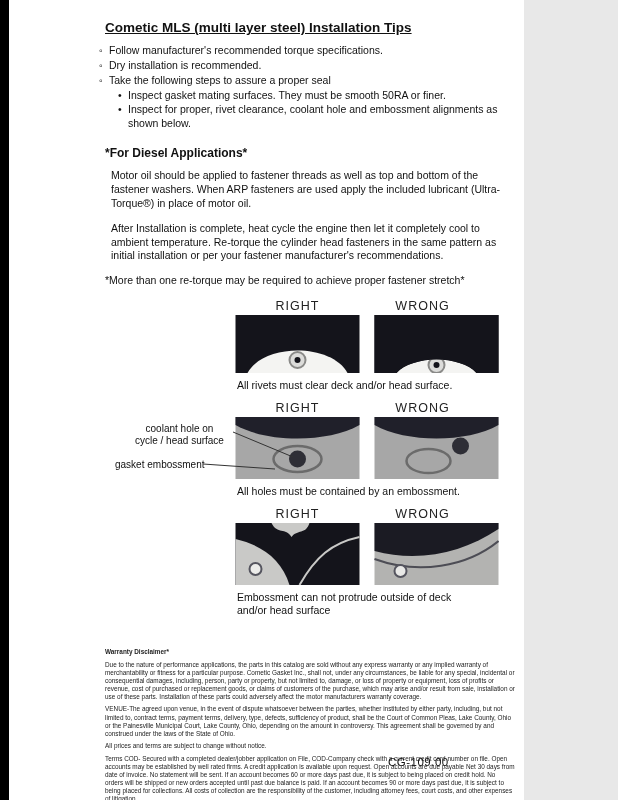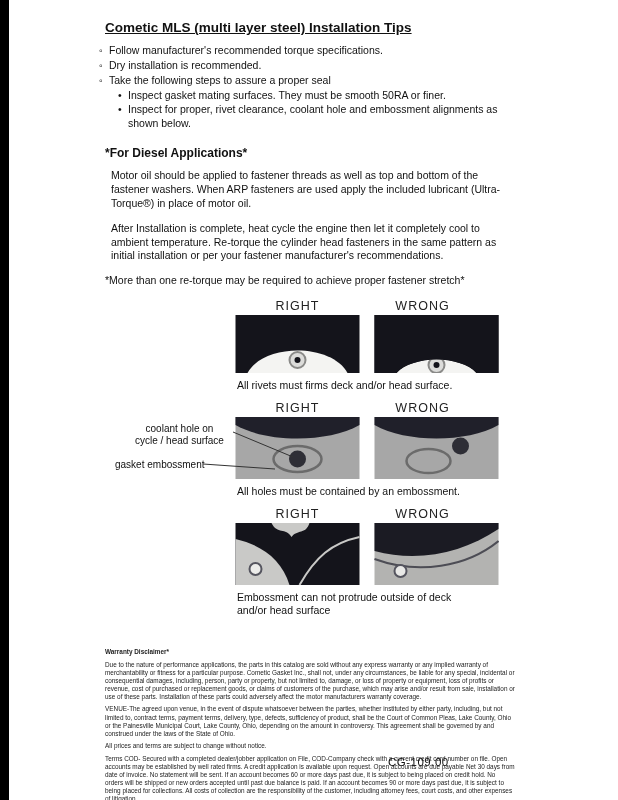--- a/index.html
+++ b/index.html
@@ -1,16 +1,16 @@
 <!DOCTYPE html>
 <html><head>
 <meta charset="utf-8">
 <style>
   html,body{margin:0;padding:0;background:#e8e8e8;}
-  .page{position:relative;width:618px;height:800px;background:#ffffff;overflow:hidden;
+  .page{position:relative;width:524px;height:800px;background:#ffffff;overflow:hidden;
         font-family:"Liberation Sans", sans-serif;color:#111;}
   .left-strip{position:absolute;left:0;top:0;width:9px;height:800px;background:#000;}
   .content{position:absolute;left:99px;top:20px;width:424px;}
 
   .title{font-size:13.5px;font-weight:bold;text-decoration:underline;margin:0 0 9px 6px;}
 
   .bullet-list{font-size:10.5px;line-height:1.32;}
   .bullet{display:flex;margin:1px 0;}
   .bullet .marker{width:10px;flex:0 0 10px;text-align:left;}
   .bullet.sub{margin-left:19px;}
@@ -92,21 +92,21 @@
         </svg>
         <svg class="panel" width="125" height="58" viewBox="0 0 124 58">
           <rect x="0" y="0" width="124" height="58" fill="#14141b"></rect>
           <path d="M22,58 C38,40 86,40 102,58 Z" fill="#f4f4f2"></path>
           <circle cx="62" cy="50" r="8" fill="#dcdcda" stroke="#8a8a88" stroke-width="2"></circle>
           <circle cx="62" cy="50" r="3" fill="#14141b"></circle>
           <path d="M0,0 H124 V58 H102 C86,40 38,40 22,58 H0 Z" fill="#14141b"></path>
         </svg>
       </div>
     </div>
-    <div class="dg-caption">All rivets must firms deck and/or head surface.</div>
+    <div class="dg-caption">All rivets must clear deck and/or head surface.</div>
 
     <div class="row2-wrap">
       <div class="dg-row">
         <div class="dg-labels">
           <div class="dg-label">RIGHT</div>
           <div class="dg-label">WRONG</div>
         </div>
         <div class="dg-panels">
           <svg class="panel" width="125" height="62" viewBox="0 0 124 62">
             <rect x="0" y="0" width="124" height="62" fill="#a7a7a7"></rect>

